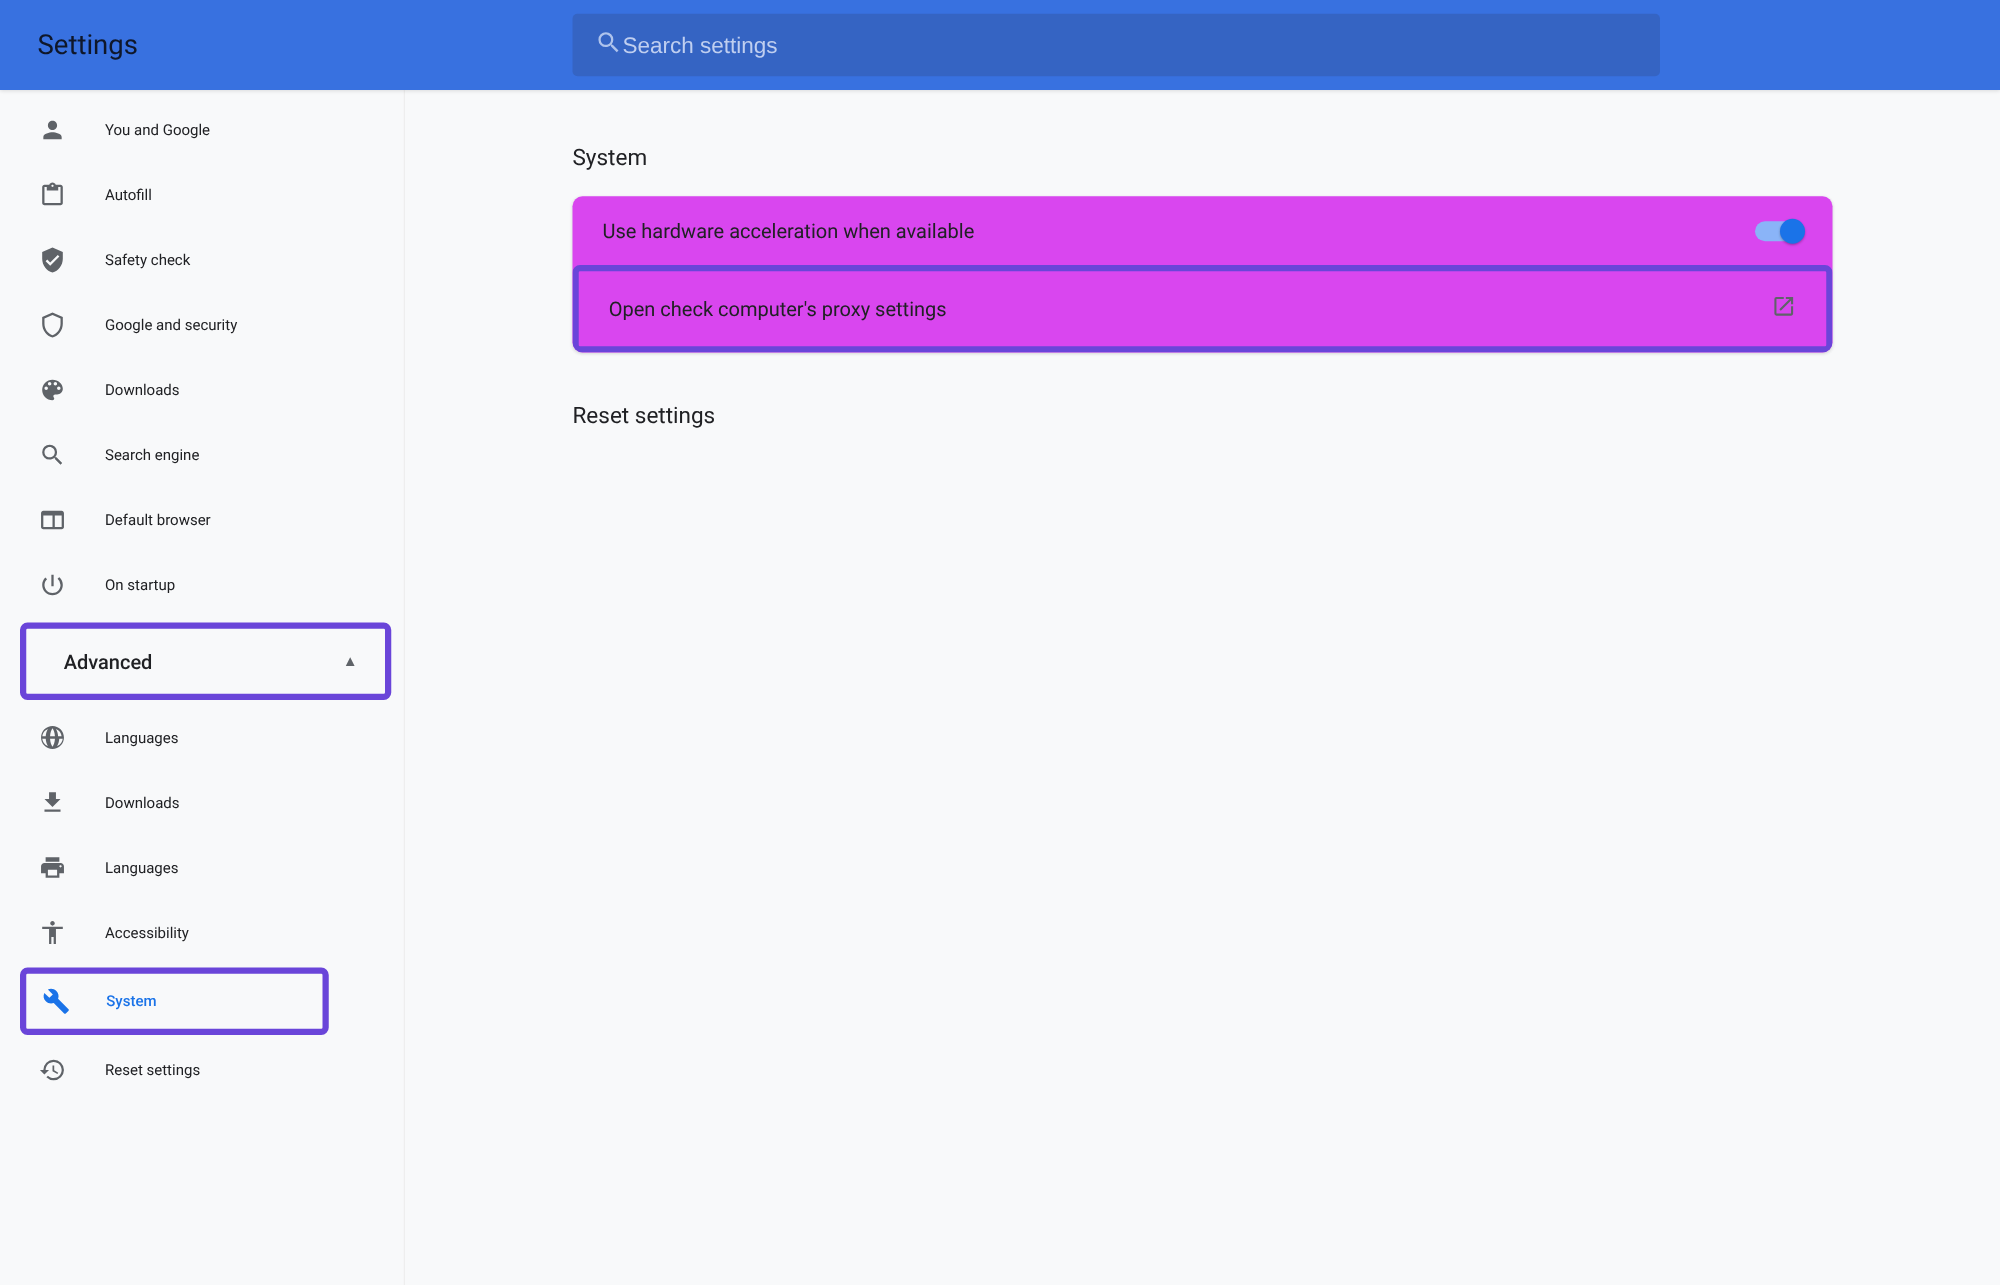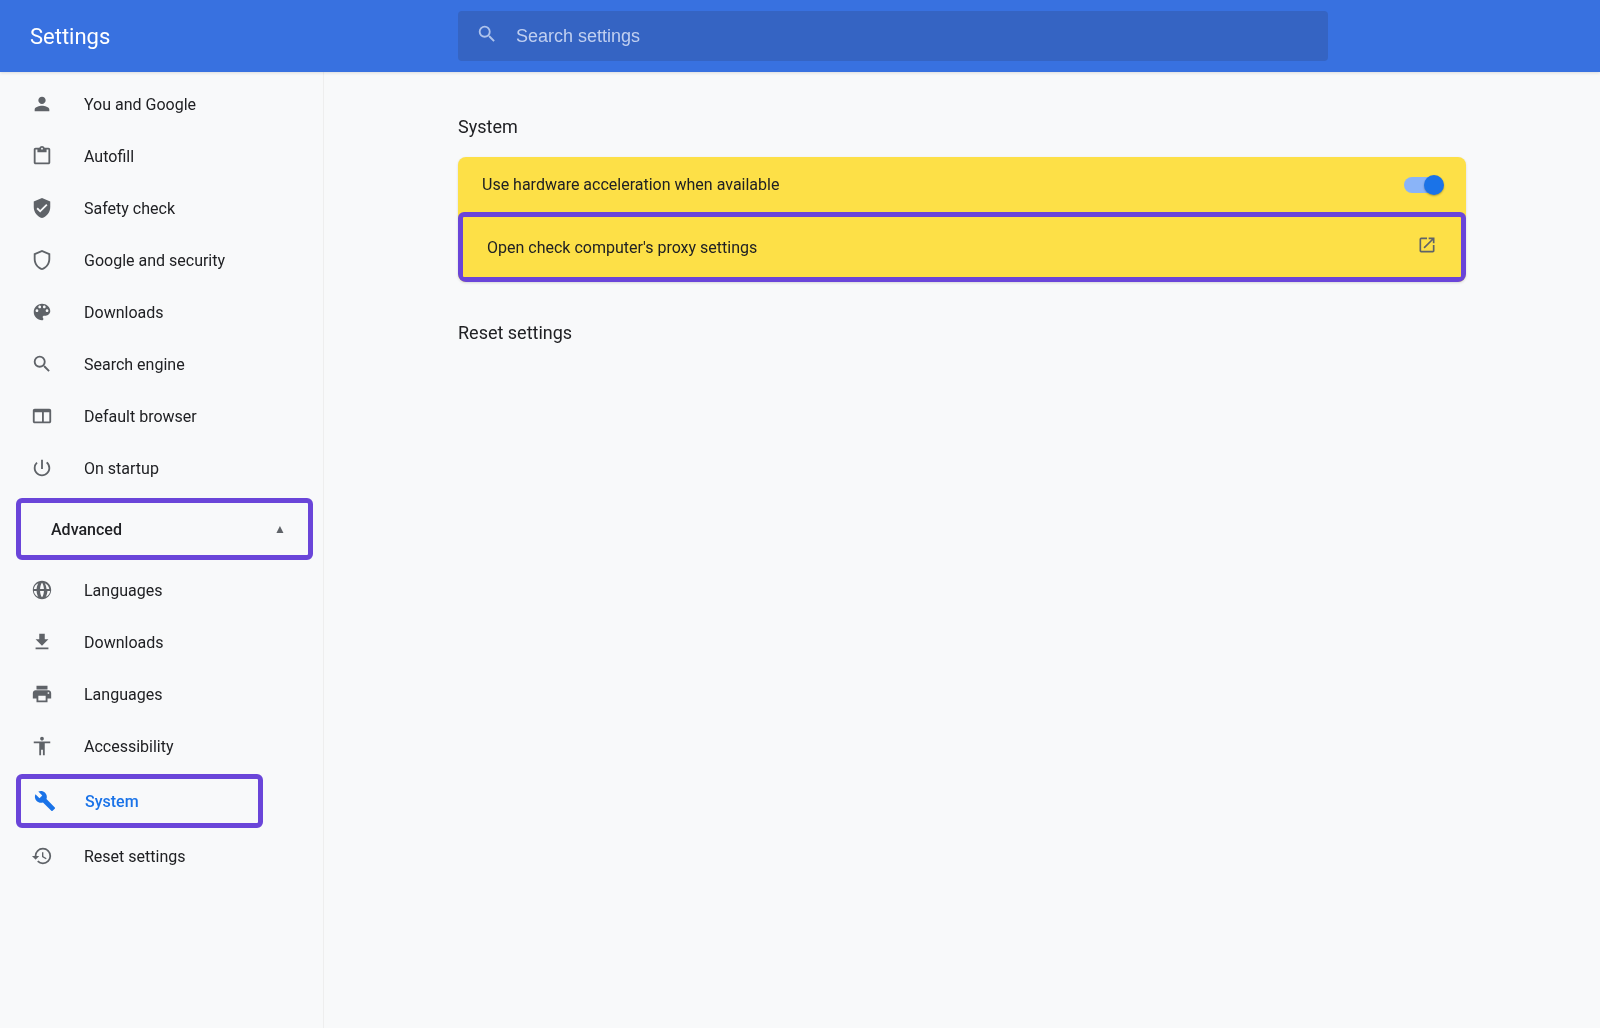--- a/index.html
+++ b/index.html
@@ -14,39 +14,38 @@
     background: #3871e0;
     height: 72px;
     display: flex;
     align-items: center;
     padding: 0 30px;
     position: relative;
     z-index: 2;
     box-shadow: 0 1px 3px rgba(0,0,0,0.12);
   }
   .header-title {
-    color: #ffffff;
+    color: #0f172a;
     font-size: 22px;
     font-weight: 400;
     width: 428px;
     flex-shrink: 0;
   }
   .search-container {
     flex: 1;
     max-width: 870px;
     margin-right: 140px;
   }
   .search-wrap {
     background: #3564c3;
     border-radius: 4px;
     height: 50px;
     display: flex;
     align-items: center;
     padding: 0 18px;
-    gap: 18px;
   }
   .search-wrap svg { fill: #aec3ec; }
   .search-input {
     background: transparent;
     border: none;
     outline: none;
     color: #fff;
     font-size: 18px;
     width: 100%;
   }
@@ -62,21 +61,21 @@
     border-right: 1px solid #eee;
     padding-bottom: 10px;
   }
   .side-item {
     display: flex;
     align-items: center;
     height: 52px;
     padding-left: 30px;
     cursor: pointer;
     gap: 30px;
-    font-size: 16px;
+    font-size: 12px;
     color: #202124;
   }
   .side-item .icon { width: 24px; display:flex; justify-content:center; }
   .side-item svg { fill: #5f6368; width: 22px; height: 22px; }
   .side-item.active { color: #1a73e8; font-weight: 500; }
   .side-item.active svg { fill: #1a73e8; }
   .side-advanced {
     display: flex;
     align-items: center;
     justify-content: space-between;
@@ -103,21 +102,21 @@
     padding: 34px 134px 30px 134px;
   }
   .section-title {
     font-size: 18px;
     color: #202124;
     margin-bottom: 20px;
     margin-top: 10px;
   }
   .section-title.second { margin-top: 40px; }
   .card {
-    background: #fde047;
+    background: #d946ef;
     border-radius: 8px;
     box-shadow: 0 1px 2px rgba(60,64,67,0.1), 0 1px 3px rgba(60,64,67,0.08);
     overflow: hidden;
   }
   .row {
     display: flex;
     align-items: center;
     justify-content: space-between;
     padding: 18px 24px;
     font-size: 16px;

